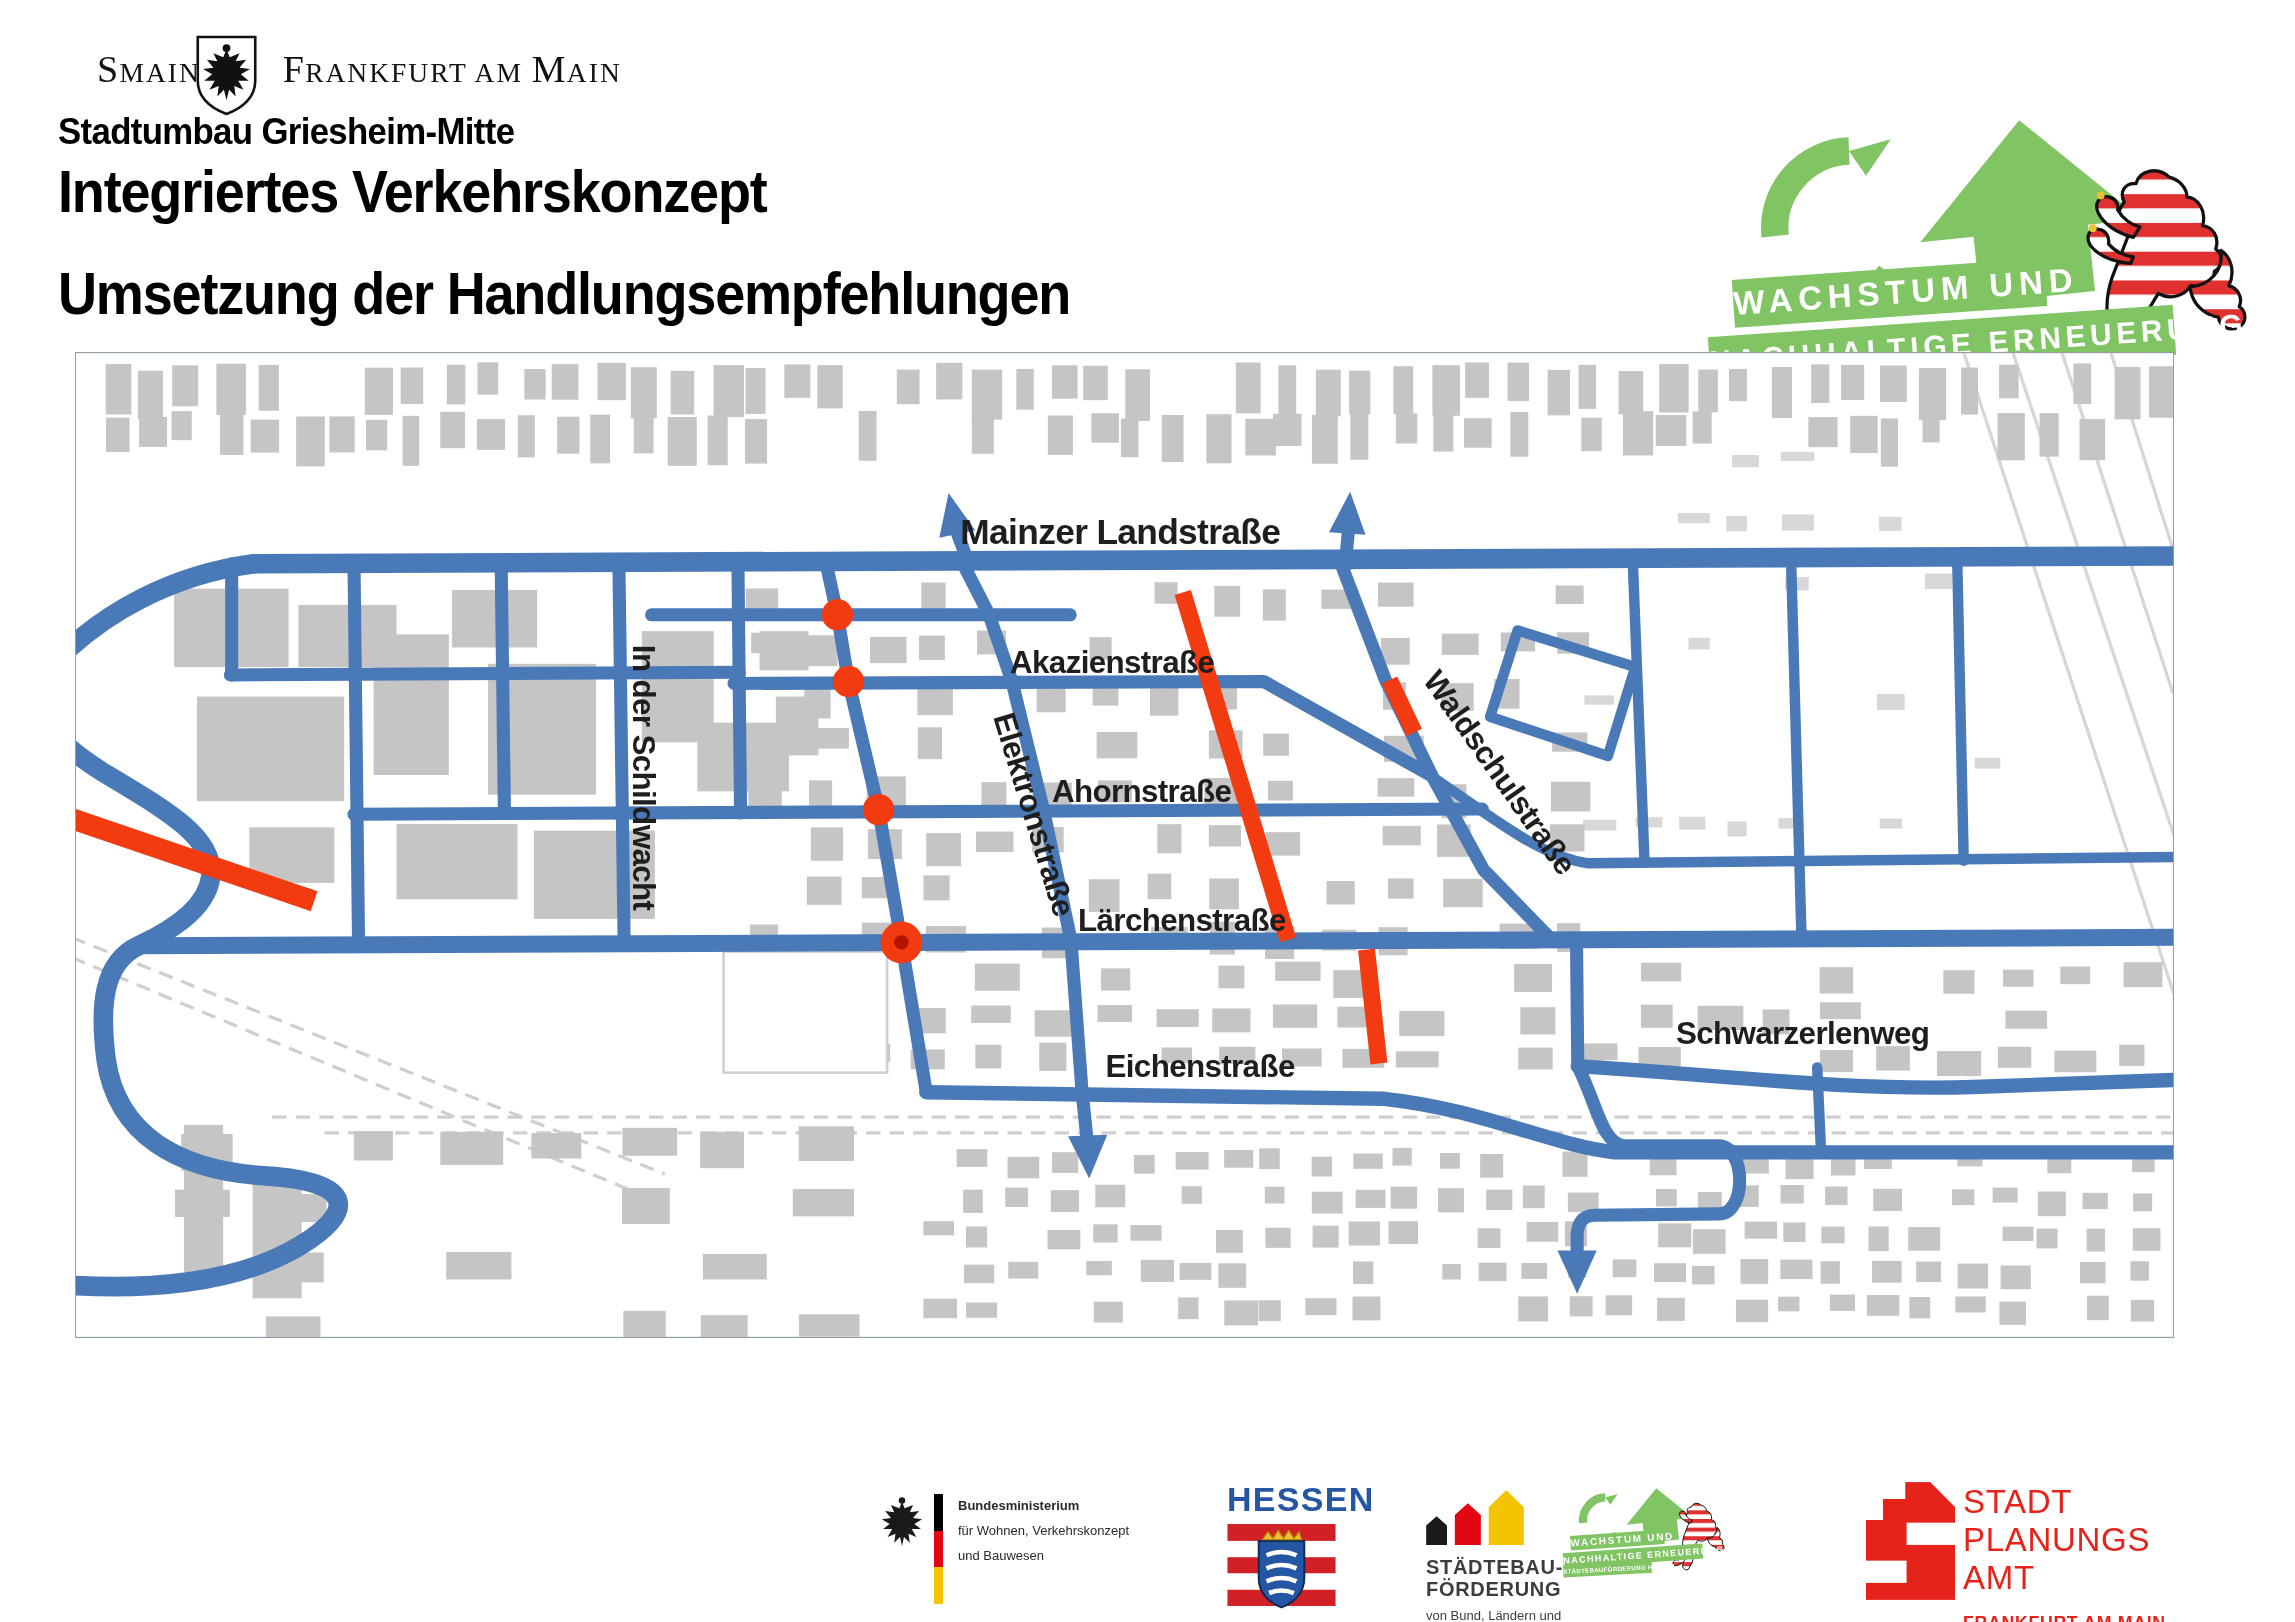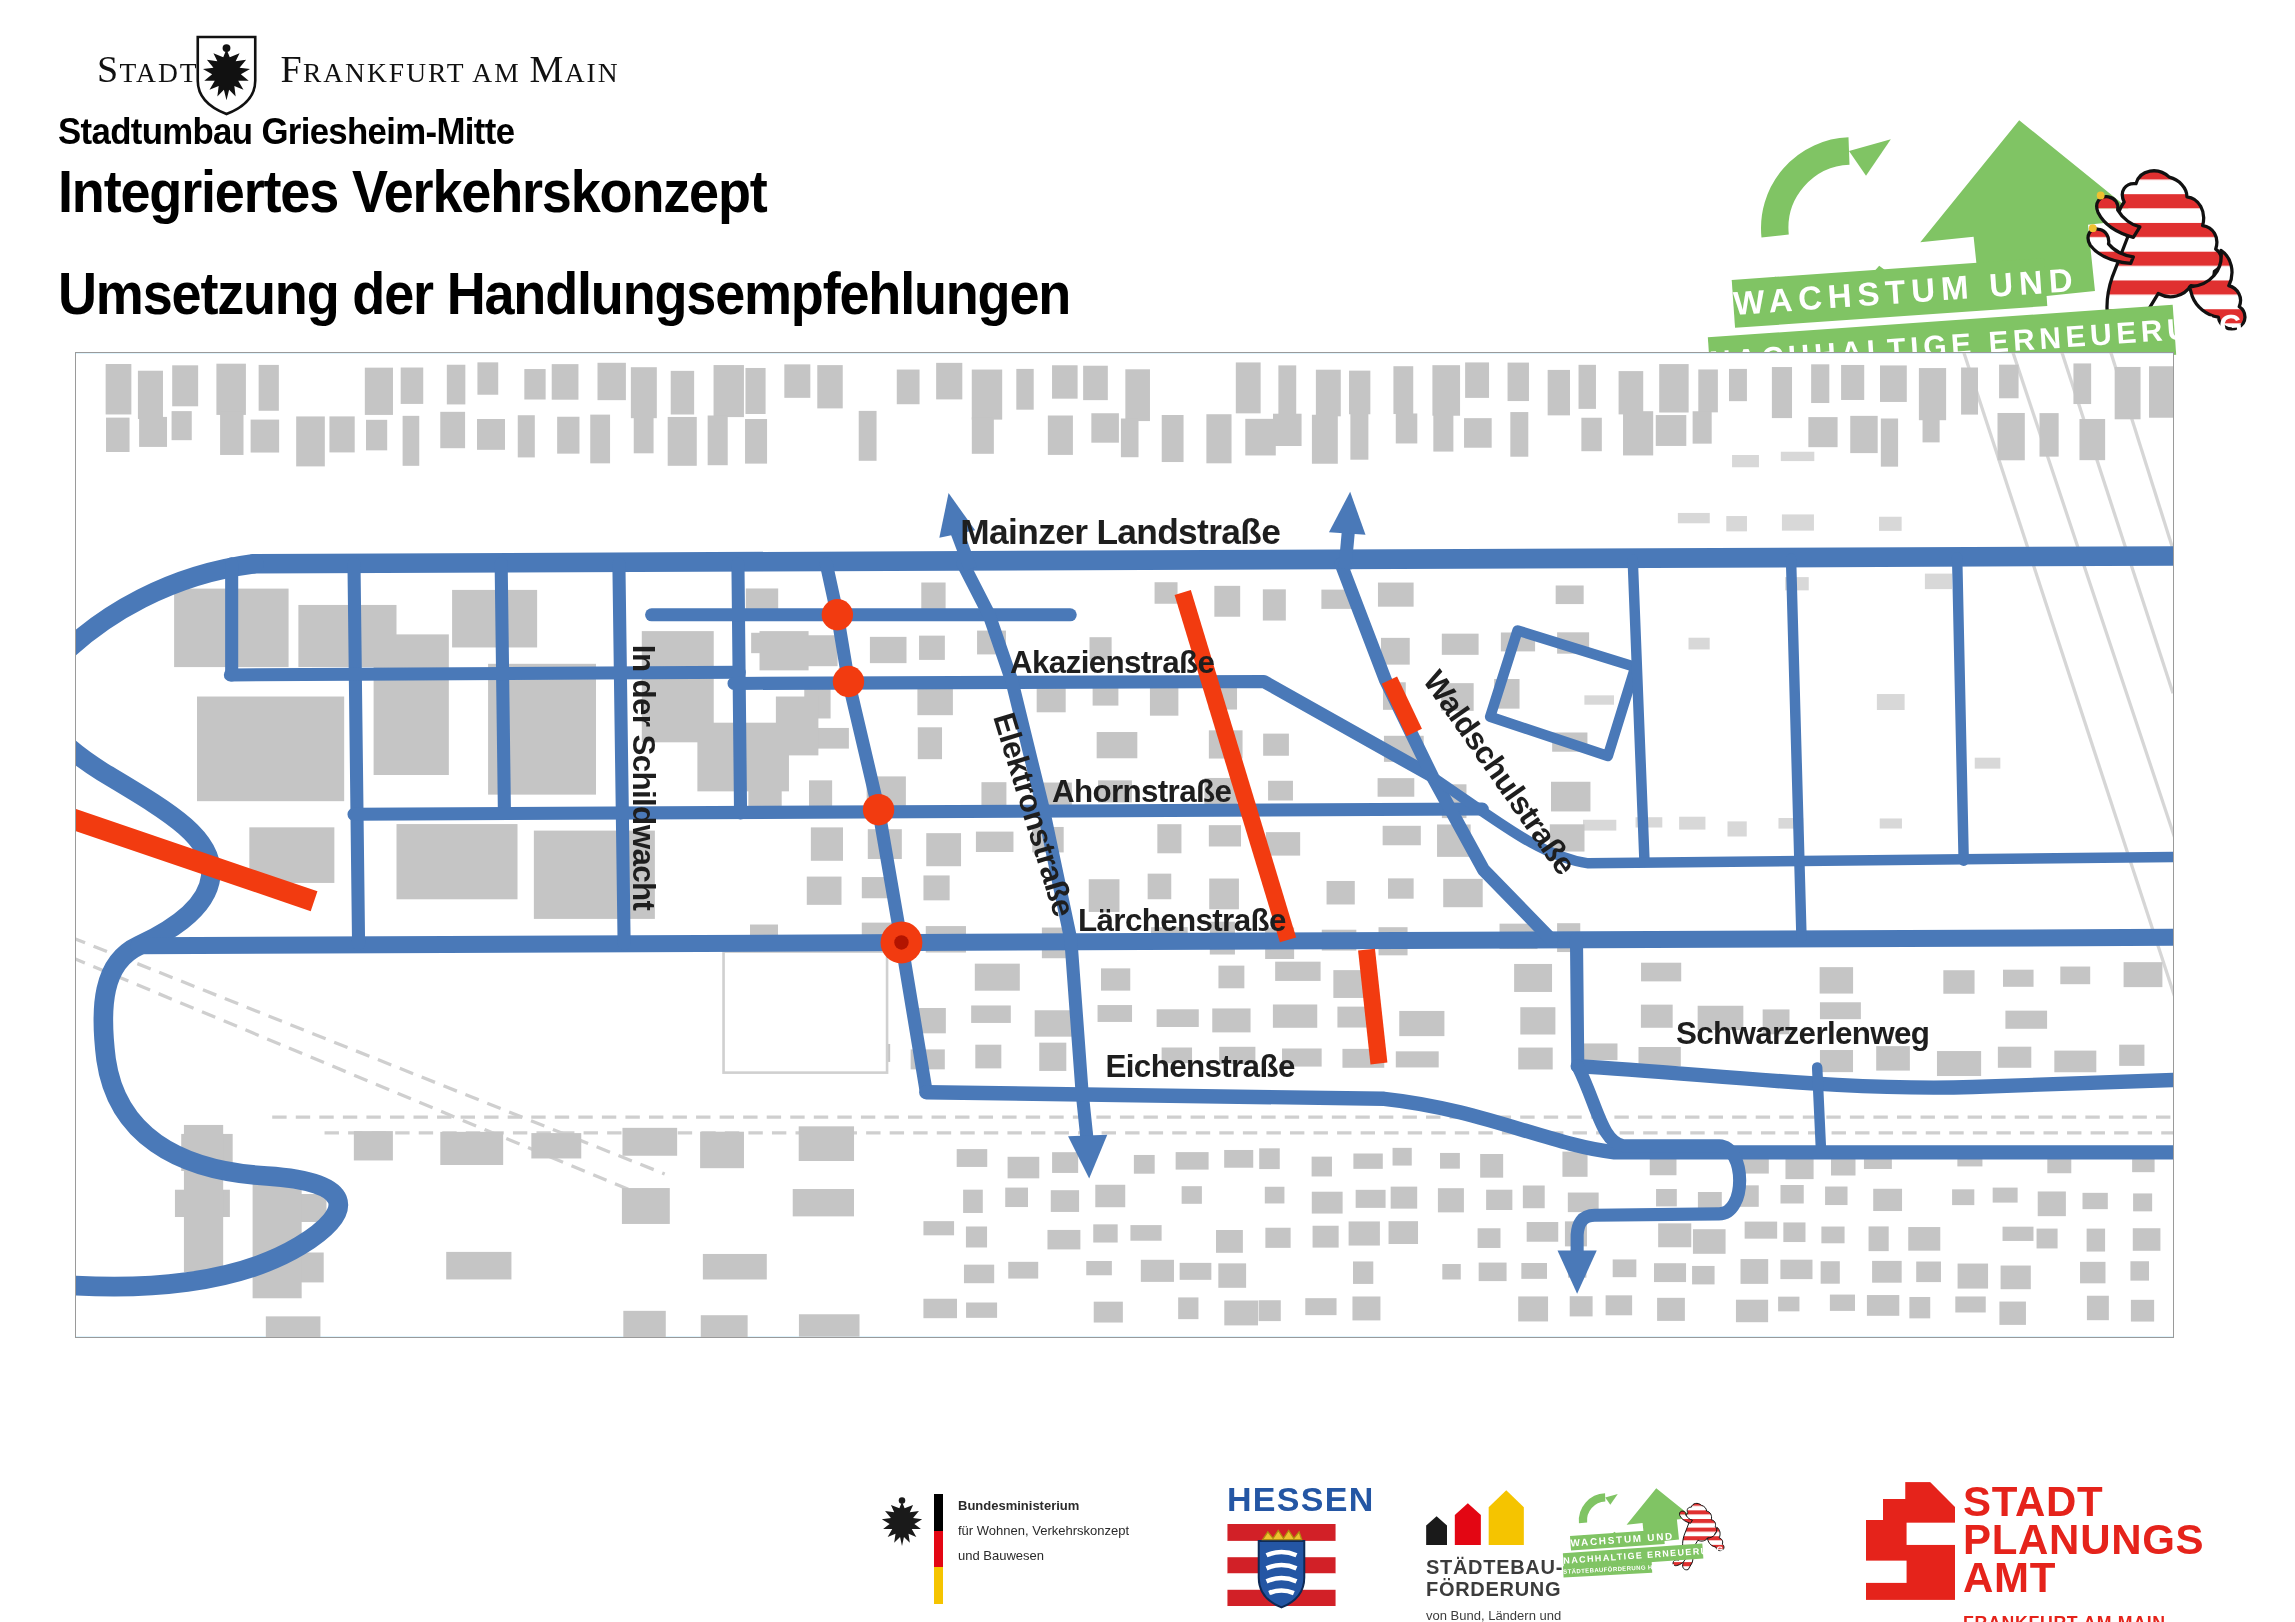--- a/index.html
+++ b/index.html
@@ -38,29 +38,29 @@
   #bmwsb .bar{position:absolute; left:60px; top:3.9px; width:8.5px; height:110px;}
   #bmwsb .bar .b{position:absolute; left:0; width:8.5px; height:37px;}
   #bmwsb .txt{position:absolute; left:84px; top:2.6px; font-size:13px; line-height:25px; white-space:nowrap;}
   #bmwsb .txt .l1{font-weight:bold;}
   #hessen-logo{left:1227px; top:1480px; width:109px;}
   #hessen-logo .hname{color:#2456a4; font-size:34px; font-weight:bold; letter-spacing:1.3px; text-align:left;}
   #sbf-logo{left:1426px; top:1489px; width:170px;}
   #sbf-logo .tt{font-size:20px; font-weight:bold; color:#3c3c3c; line-height:22px; margin-top:9.2px; letter-spacing:0.7px;}
   #sbf-logo .ts{font-size:13px; color:#3c3c3c; line-height:15.7px; margin-top:7.9px;}
   #spa-logo{left:1866px; top:1482px;}
-  #spa-logo .big{color:#e5231b; font-size:42px; font-weight:bold; line-height:38px; letter-spacing:0.7px;}
+  #spa-logo .big{color:#e5231b; font-size:33px; font-weight:normal; line-height:38px; letter-spacing:0.7px;}
   #spa-logo .sm{color:#e5231b; font-size:17.7px; font-weight:bold; margin-top:15.7px; letter-spacing:0.7px;}
   #spa-logo .txtcol{position:absolute; left:97px; top:1.3px; white-space:nowrap;}
 </style>
 </head>
 <body>
 
 <div class="abs" id="city-logo">
-  <span class="cap">S</span><span class="low">TADT</span>
+  <span class="cap">S</span><span class="low">MAIN</span>
   <svg id="city-shield" width="63" height="81" viewBox="0 0 96 124" style="left:98px; top:-11.8px;">
     <path d="M4,3 H92 V70 Q92,104 48,121 Q4,104 4,70 Z" fill="#fff" stroke="#111" stroke-width="4"></path>
     <g transform="translate(48,56)" fill="#111">
       <path d="M0,-34 L-5,-22 L-20,-28 L-14,-16 L-30,-18 L-20,-6 L-36,-4 L-22,4 L-34,14 L-18,14 L-26,28 L-12,22 L-14,38 L-4,28 L0,44 L4,28 L14,38 L12,22 L26,28 L18,14 L34,14 L22,4 L36,-4 L20,-6 L30,-18 L14,-16 L20,-28 L5,-22 Z"></path>
       <circle cx="0" cy="-36" r="6"></circle>
     </g>
   </svg>
   <span class="low" style="margin-left:79px;"><span class="cap">F</span>RANKFURT AM <span class="cap">M</span>AIN</span>
 </div>
 

